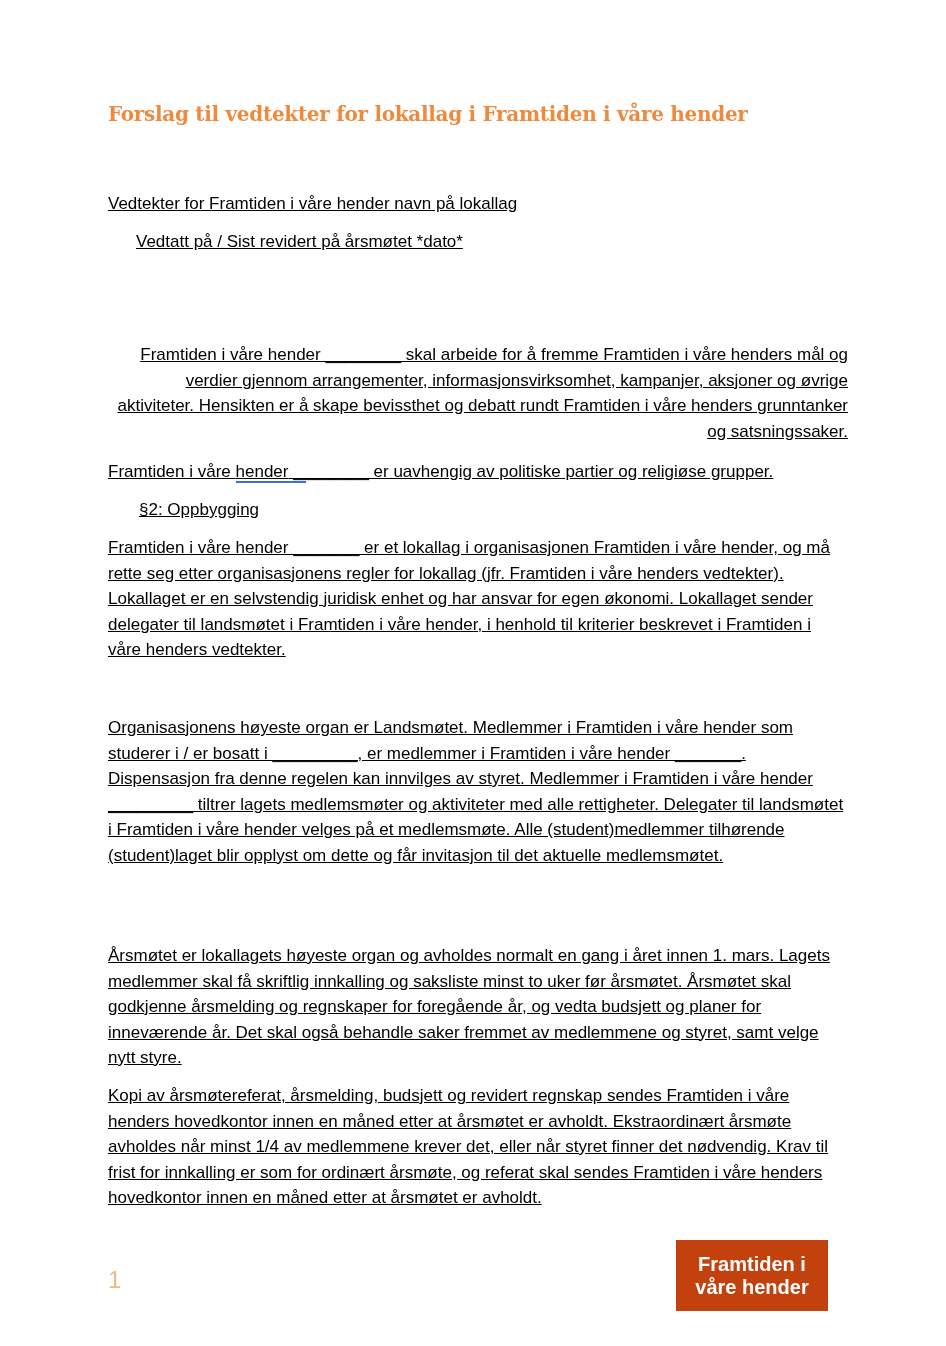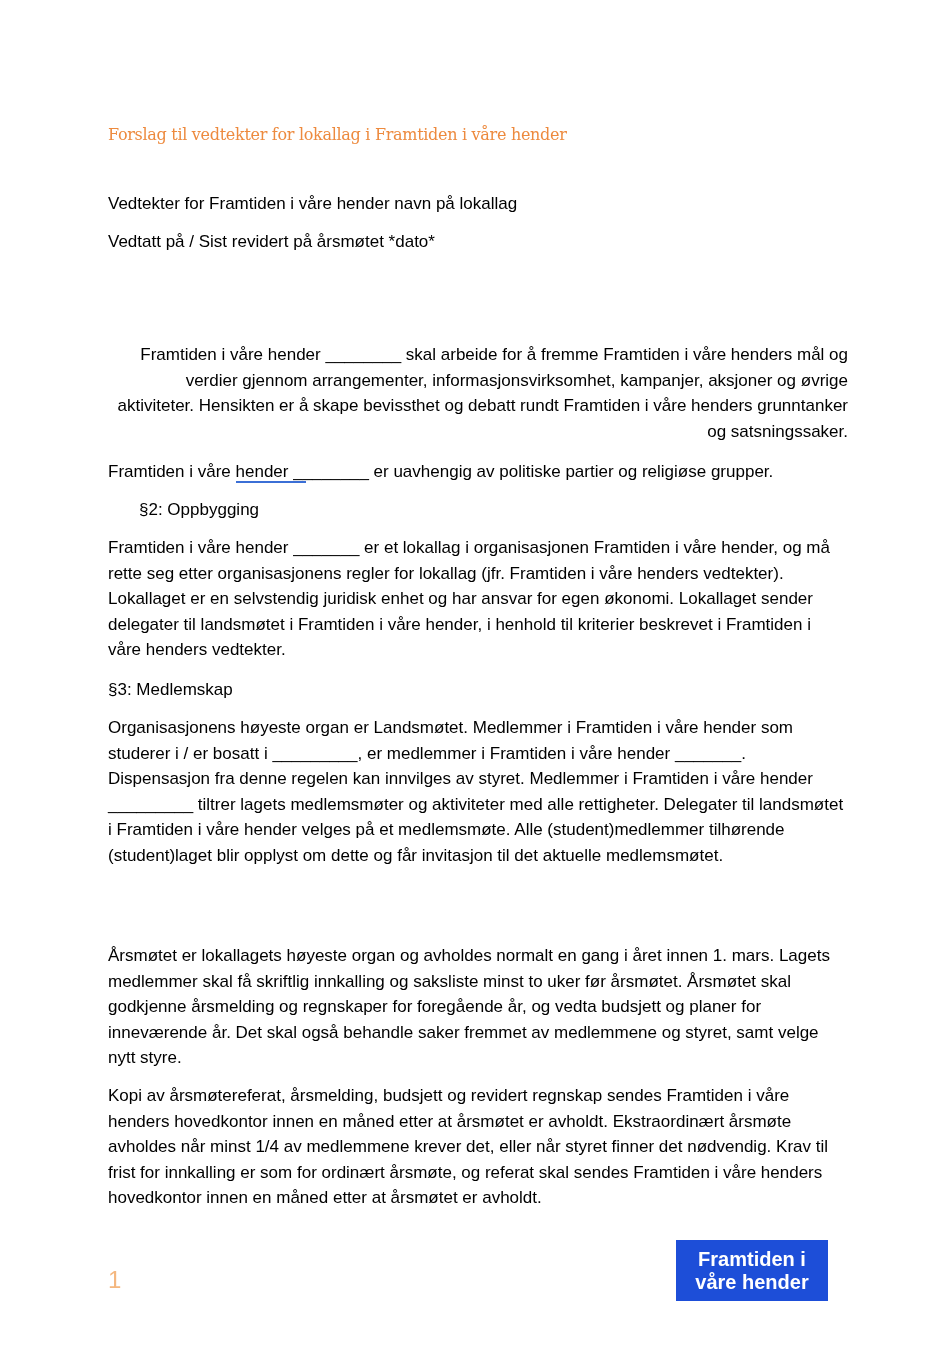--- a/index.html
+++ b/index.html
@@ -1,60 +1,60 @@
 <!DOCTYPE html>
 <html><head>
 <meta charset="utf-8">
 <style>
   html, body { margin: 0; padding: 0; background: #ffffff; }
   body { width: 946px; height: 1346px; position: relative; overflow: hidden; }
   .page { position: absolute; left: 0; top: 0; width: 946px; height: 1346px; background: #fff; }
   .title {
-    position: absolute; left: 108px; top: 125px; margin: 0;
+    position: absolute; left: 108px; top: 102px; margin: 0;
     font-family: "DejaVu Serif", "Liberation Serif", serif;
-    font-weight: normal; font-size: 16px; color: #ed8a3e; letter-spacing: -0.3px;
+    font-weight: bold; font-size: 20px; color: #ed8a3e; letter-spacing: -0.3px;
     white-space: nowrap;
   }
   .text {
     position: absolute; left: 108px; width: 740px; margin: 0;
     font-family: "Liberation Sans", sans-serif; font-size: 17px; color: #000;
     line-height: 25.5px;
+    text-decoration: underline;
   }
   .heading { white-space: nowrap; }
   .caret { display: inline-block; width: 2px; height: 19px; background: #000; vertical-align: -3px; margin-left: 3px; }
   .spell { position: relative; }
   .spell::after { content: ""; position: absolute; left: 0; right: -18px; bottom: -2px; height: 2px; background: #3b6fd6; }
   .page-number {
     position: absolute; left: 108px; top: 1266px;
     font-family: "Liberation Sans", sans-serif; font-size: 24px; color: #f4b77f;
   }
   .logo {
-    position: absolute; left: 676px; top: 1240px; width: 152px; height: 61px;
-    background: #1d4ed8; color: #fff; box-sizing: border-box;
+    position: absolute; left: 676px; top: 1240px; width: 152px; height: 71px;
+    background: #c2410c; color: #fff; box-sizing: border-box;
     font-family: "Liberation Sans", sans-serif; font-weight: bold; font-size: 20px; line-height: 23px;
     display: flex; flex-direction: column; align-items: center; justify-content: center; text-align: center;
   }
 </style>
 </head>
 <body>
 
 <div class="page">
 
   <h1 class="title">Forslag til vedtekter for lokallag i Framtiden i våre hender</h1>
 
   <p class="text" style="top:191px;">Vedtekter for Framtiden i våre hender navn på lokallag</p>
-  <p class="text" style="top:229px;">Vedtatt på / Sist revidert på årsmøtet *dato*</p>
+  <p class="text" style="top:229px;margin-left:28px;">Vedtatt på / Sist revidert på årsmøtet *dato*</p>
 
   <p class="text" style="top:342px;text-align:right;">Framtiden i våre hender ________ skal arbeide for å fremme Framtiden i våre henders mål og verdier gjennom arrangementer, informasjonsvirksomhet, kampanjer, aksjoner og øvrige aktiviteter. Hensikten er å skape bevissthet og debatt rundt Framtiden i våre henders grunntanker og satsningssaker.</p>
   <p class="text" style="top:459px;"><span>Framtiden i våre </span><span class="spell">hender</span><span> ________ er uavhengig av politiske partier og religiøse grupper.</span></p>
 
   <p class="text heading" style="top:497px;margin-left:31px;">§2: Oppbygging</p>
   <p class="text" style="top:535px;">Framtiden i våre hender _______ er et lokallag i organisasjonen Framtiden i våre hender, og må rette seg etter organisasjonens regler for lokallag (jfr. Framtiden i våre henders vedtekter). Lokallaget er en selvstendig juridisk enhet og har ansvar for egen økonomi. Lokallaget sender delegater til landsmøtet i Framtiden i våre hender, i henhold til kriterier beskrevet i Framtiden i våre henders vedtekter.</p>
 
-  <p class="text heading" style="top:677px;">§3: Medlemskap</p>
   <p class="text" style="top:715px;">Organisasjonens høyeste organ er Landsmøtet. Medlemmer i Framtiden i våre hender som studerer i / er bosatt i _________, er medlemmer i Framtiden i våre hender _______. Dispensasjon fra denne regelen kan innvilges av styret. Medlemmer i Framtiden i våre hender _________ tiltrer lagets medlemsmøter og aktiviteter med alle rettigheter. Delegater til landsmøtet i Framtiden i våre hender velges på et medlemsmøte. Alle (student)medlemmer tilhørende (student)laget blir opplyst om dette og får invitasjon til det aktuelle medlemsmøtet.</p>
 
   <p class="text" style="top:943px;">Årsmøtet er lokallagets høyeste organ og avholdes normalt en gang i året innen 1. mars. Lagets medlemmer skal få skriftlig innkalling og saksliste minst to uker før årsmøtet. Årsmøtet skal godkjenne årsmelding og regnskaper for foregående år, og vedta budsjett og planer for inneværende år. Det skal også behandle saker fremmet av medlemmene og styret, samt velge nytt styre.</p>
   <p class="text" style="top:1083px;">Kopi av årsmøtereferat, årsmelding, budsjett og revidert regnskap sendes Framtiden i våre henders hovedkontor innen en måned etter at årsmøtet er avholdt. Ekstraordinært årsmøte avholdes når minst 1/4 av medlemmene krever det, eller når styret finner det nødvendig. Krav til frist for innkalling er som for ordinært årsmøte, og referat skal sendes Framtiden i våre henders hovedkontor innen en måned etter at årsmøtet er avholdt.</p>
 
   <div class="page-number">1</div>
 
   <div class="logo">
     <span>Framtiden i</span>
     <span>våre hender</span>

